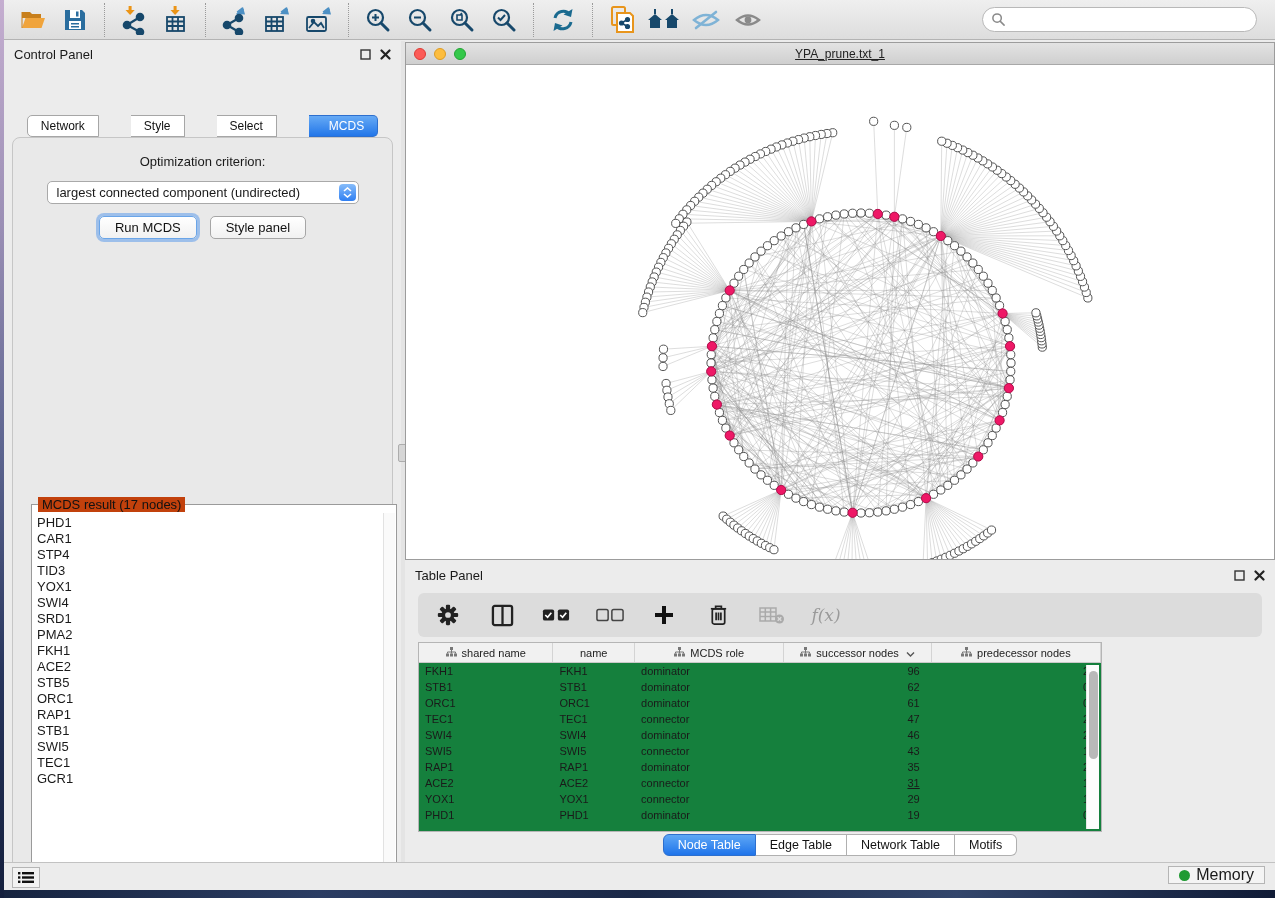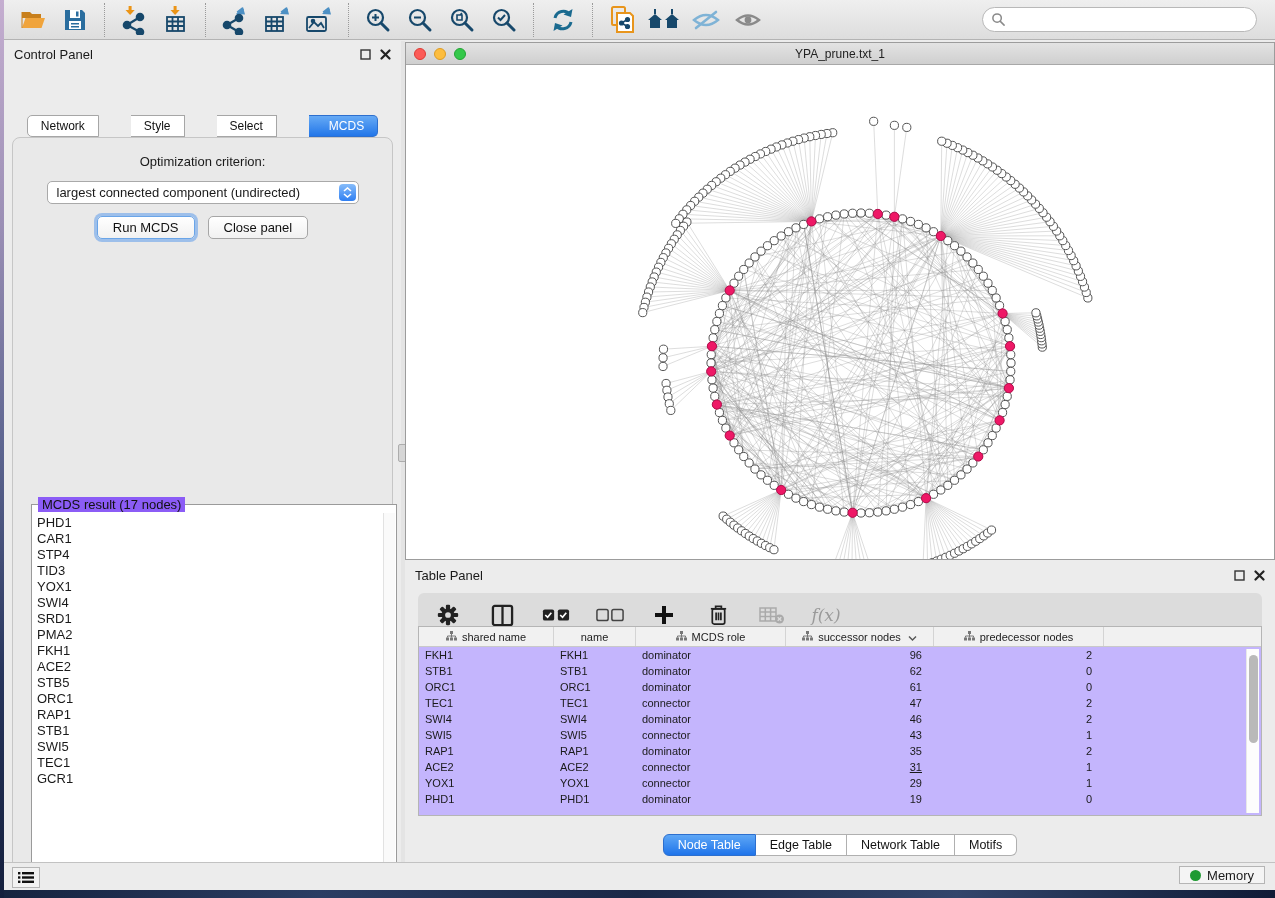--- a/index.html
+++ b/index.html
@@ -47,21 +47,21 @@
     font-size:13px; padding-left:9px; }
   .dd-spin { position:absolute; right:2px; top:2px; width:17px; height:17px; border-radius:4px;
     background:linear-gradient(#86bcfa,#2f7ff2); display:flex; flex-direction:column;
     align-items:center; justify-content:center; gap:1px; }
   .btn-row { display:flex; justify-content:center; gap:13px; margin-top:12px; }
   .btn { background:linear-gradient(#ffffff,#f1f1f1); border:1px solid #a6a6a6; border-radius:5px;
     font-size:13px; padding:3px 15px; color:#111; }
   .btn.focused { box-shadow:0 0 0 3px rgba(106,163,235,.6); border-color:#6aa5e8; }
   .mcds-fieldset { position:absolute; left:18px; top:366px; width:366px; height:372px;
     border:1px solid #9a9a9a; background:#fff; }
-  .mcds-legend { position:absolute; top:-8px; left:6px; background:#8b5cf6; padding:0 4px;
+  .mcds-legend { position:absolute; top:-8px; left:6px; background:#c2410c; padding:0 4px;
     font-size:13px; color:#111; }
   .mcds-list { position:absolute; left:2px; top:10px; right:14px; bottom:2px; overflow:hidden;
     font-size:13px; line-height:16px; padding-left:3px; }
   .mcds-scroll { position:absolute; top:8px; right:1px; bottom:1px; width:12px;
     background:#fafafa; border-left:1px solid #e2e2e2; }
 
   
   .vsplit { position:absolute; left:401px; top:41px; width:4px; height:821px; background:#e4e4e4; }
   .vsplit .grip { position:absolute; left:-3px; top:403px; width:9px; height:18px;
     background:#d6d6d6; border:1px solid #adadad; border-radius:2px; }
@@ -69,31 +69,31 @@
   
   .net-window { position:absolute; left:405px; top:42px; width:870px; height:518px;
     border:1px solid #9c9c9c; background:#fff; }
   .net-titlebar { height:22px; background:linear-gradient(#e3e3e3,#cfcfcf); border-bottom:1px solid #a8a8a8;
     display:flex; align-items:center; position:relative; }
   .traffic { display:flex; gap:8px; margin-left:8px; }
   .light { width:12px; height:12px; border-radius:50%; }
   .light.red { background:#fc5b57; border:1px solid #dd3b34; }
   .light.yellow { background:#fdbd3e; border:1px solid #dd9c23; }
   .light.green { background:#34c84a; border:1px solid #23a434; }
-  .net-title { position:absolute; left:0; right:0; text-align:center; font-size:12px; color:#222; }
+  .net-title { position:absolute; left:0; right:0; text-align:center; font-size:12px; color:#222;text-decoration:underline; }
   .net-canvas { position:relative; width:868px; height:494px; background:#fff; overflow:hidden; }
 
   
   .table-panel { position:absolute; left:405px; top:562px; width:870px; height:300px; background:#ececec; }
   .tp-toolbar { position:absolute; left:13px; top:31px; width:844px; height:44px;
     background:#dcdcdc; border-radius:6px; display:flex; align-items:center; padding-left:16px; gap:26px; }
   .tp-tool { display:flex; align-items:center; justify-content:center; width:28px; height:30px;text-align:center; }
   .fx { font-family:"DejaVu Serif", serif; font-style:italic; font-size:17px; color:#9a9a9a; }
-  .node-table { position:absolute; left:13px; top:64px; width:844px; height:190px;
-    background:#c4b5fd; border:1px solid #b5b5b5; }
+  .node-table { position:absolute; left:13px; top:80px; width:684px; height:190px;
+    background:#15803d; border:1px solid #b5b5b5; }
   .nt-header { display:flex; height:20px; background:#f1f1f1; border-bottom:1px solid #c9c9c9; }
   .nt-hcell { display:flex; align-items:center; justify-content:center; gap:5px;
     border-right:1px solid #d4d4d4; font-size:11px; color:#222; position:relative; }
   .nt-hcell .sort { margin-left:2px; }
   .nt-hfill { flex:1; }
   .nt-row { display:flex; height:16px; align-items:center; font-size:11px; }
   .nt-cell { padding-left:6px; overflow:hidden; white-space:nowrap; }
   .nt-cell.num { text-align:right; padding-right:12px; }
   .nt-vscroll { position:absolute; top:22px; right:2px; bottom:2px; width:13px; background:#fdfdfd;
     border-left:1px solid #e8e8e8; }
@@ -105,21 +105,21 @@
   .seg2 .tab:first-child { border-left:1px solid #b0b0b0; border-radius:6px 0 0 6px; }
   .seg2 .tab:last-child { border-radius:0 6px 6px 0; }
   .seg2 .tab.active { background:linear-gradient(#5ea7f6,#1f74ea); color:#fff; border-color:#2d6fce; }
 
   
   .status-bar { position:absolute; left:4px; right:0; top:862px; height:28px; background:#ececec;
     border-top:1px solid #c2c2c2; }
   .status-left-btn { position:absolute; left:8px; top:4px; width:28px; height:21px;
     background:#f2f2f2; border:1px solid #b5b5b5; display:flex; align-items:center; justify-content:center; }
   .memory-btn { position:absolute; right:10px; top:3px; height:18px; background:#f4f4f4;
-    border:1px solid #b5b5b5; display:flex; align-items:center; gap:6px; padding:0 10px; font-size:13px; }
+    border:1px solid #b5b5b5; display:flex; align-items:center; gap:6px; padding:0 10px; font-size:16px; }
   .mem-dot { width:11px; height:11px; border-radius:50%; background:#1f9a32; }
 </style>
 </head>
 <body>
 
 <div class="wall-left"></div>
 <div class="wall-bottom"></div>
 
 <div class="toolbar">
   <div class="tgroup">
@@ -332,21 +332,21 @@
         <svg width="9" height="5" viewBox="0 0 9 5">
             <path d="M1 4 L4.5 1 L8 4" stroke="#fff" stroke-width="1.6" fill="none"></path>
           </svg>
         <svg width="9" height="5" viewBox="0 0 9 5">
             <path d="M1 1 L4.5 4 L8 1" stroke="#fff" stroke-width="1.6" fill="none"></path>
           </svg>
       </span>
     </div>
     <div class="btn-row">
       <button class="btn focused">Run MCDS</button>
-      <button class="btn">Close panel</button>
+      <button class="btn">Style panel</button>
     </div>
     <div class="mcds-fieldset">
       <span class="mcds-legend">MCDS result (17 nodes)</span>
       <div class="mcds-list" id="mcds-list">
           <div>PHD1</div>
           <div>CAR1</div>
           <div>STP4</div>
           <div>TID3</div>
           <div>YOX1</div>
           <div>SWI4</div>

